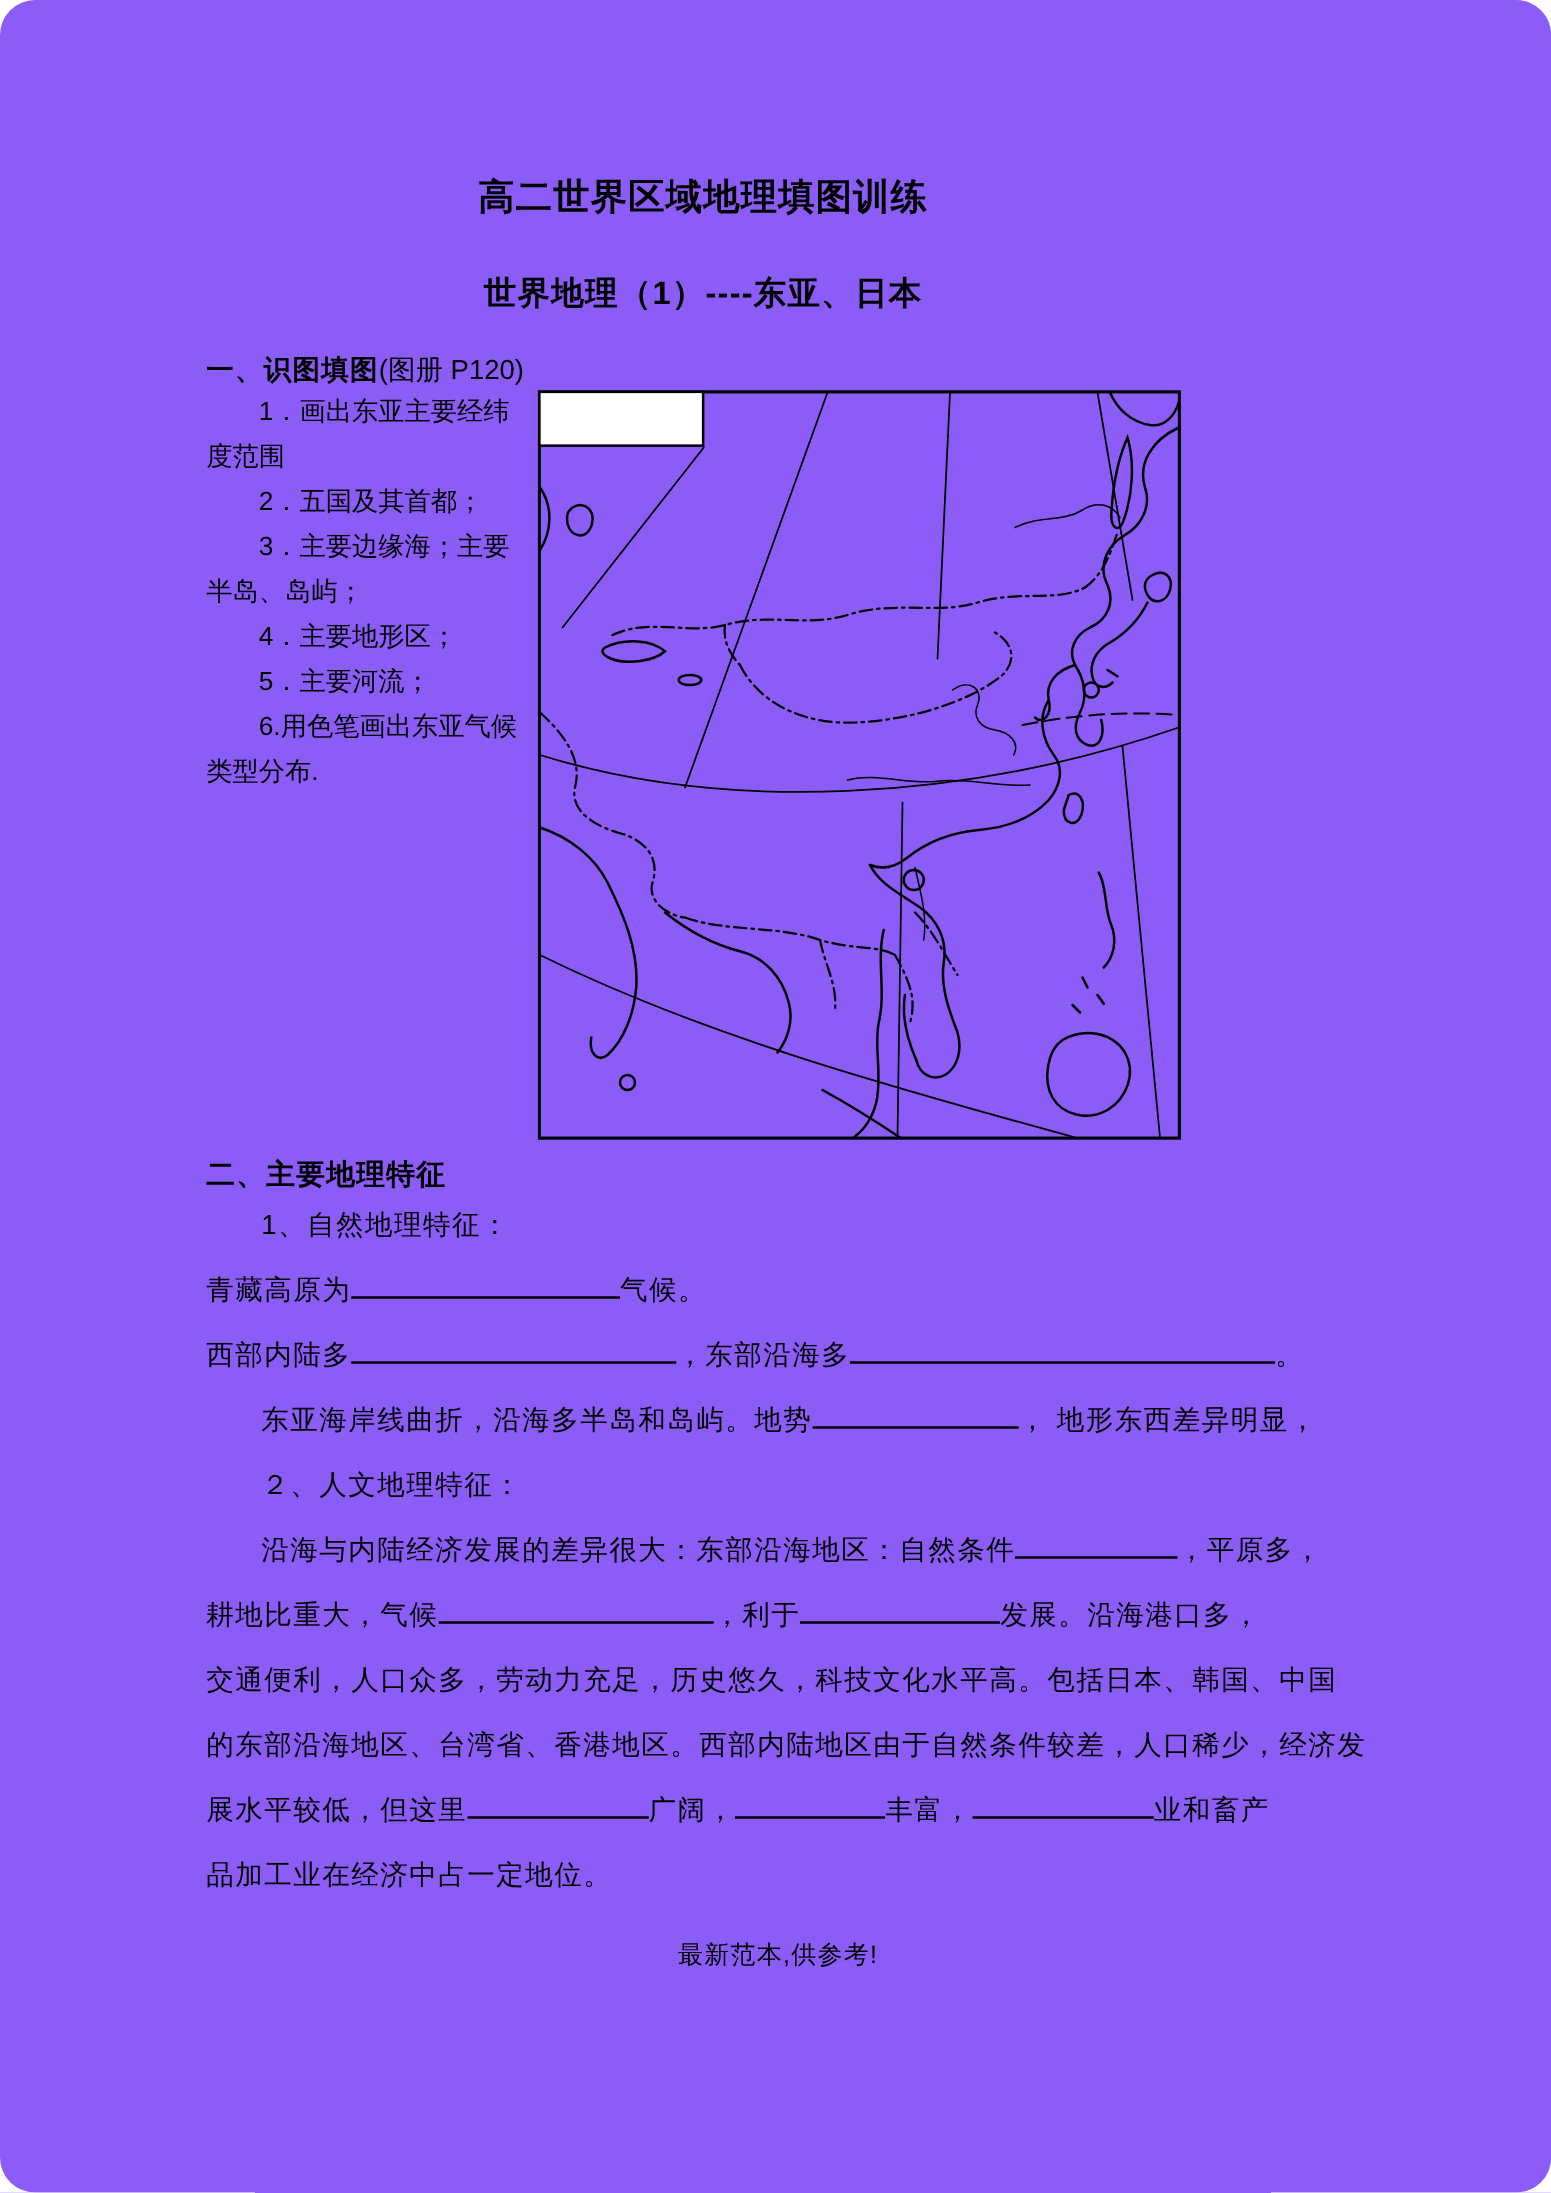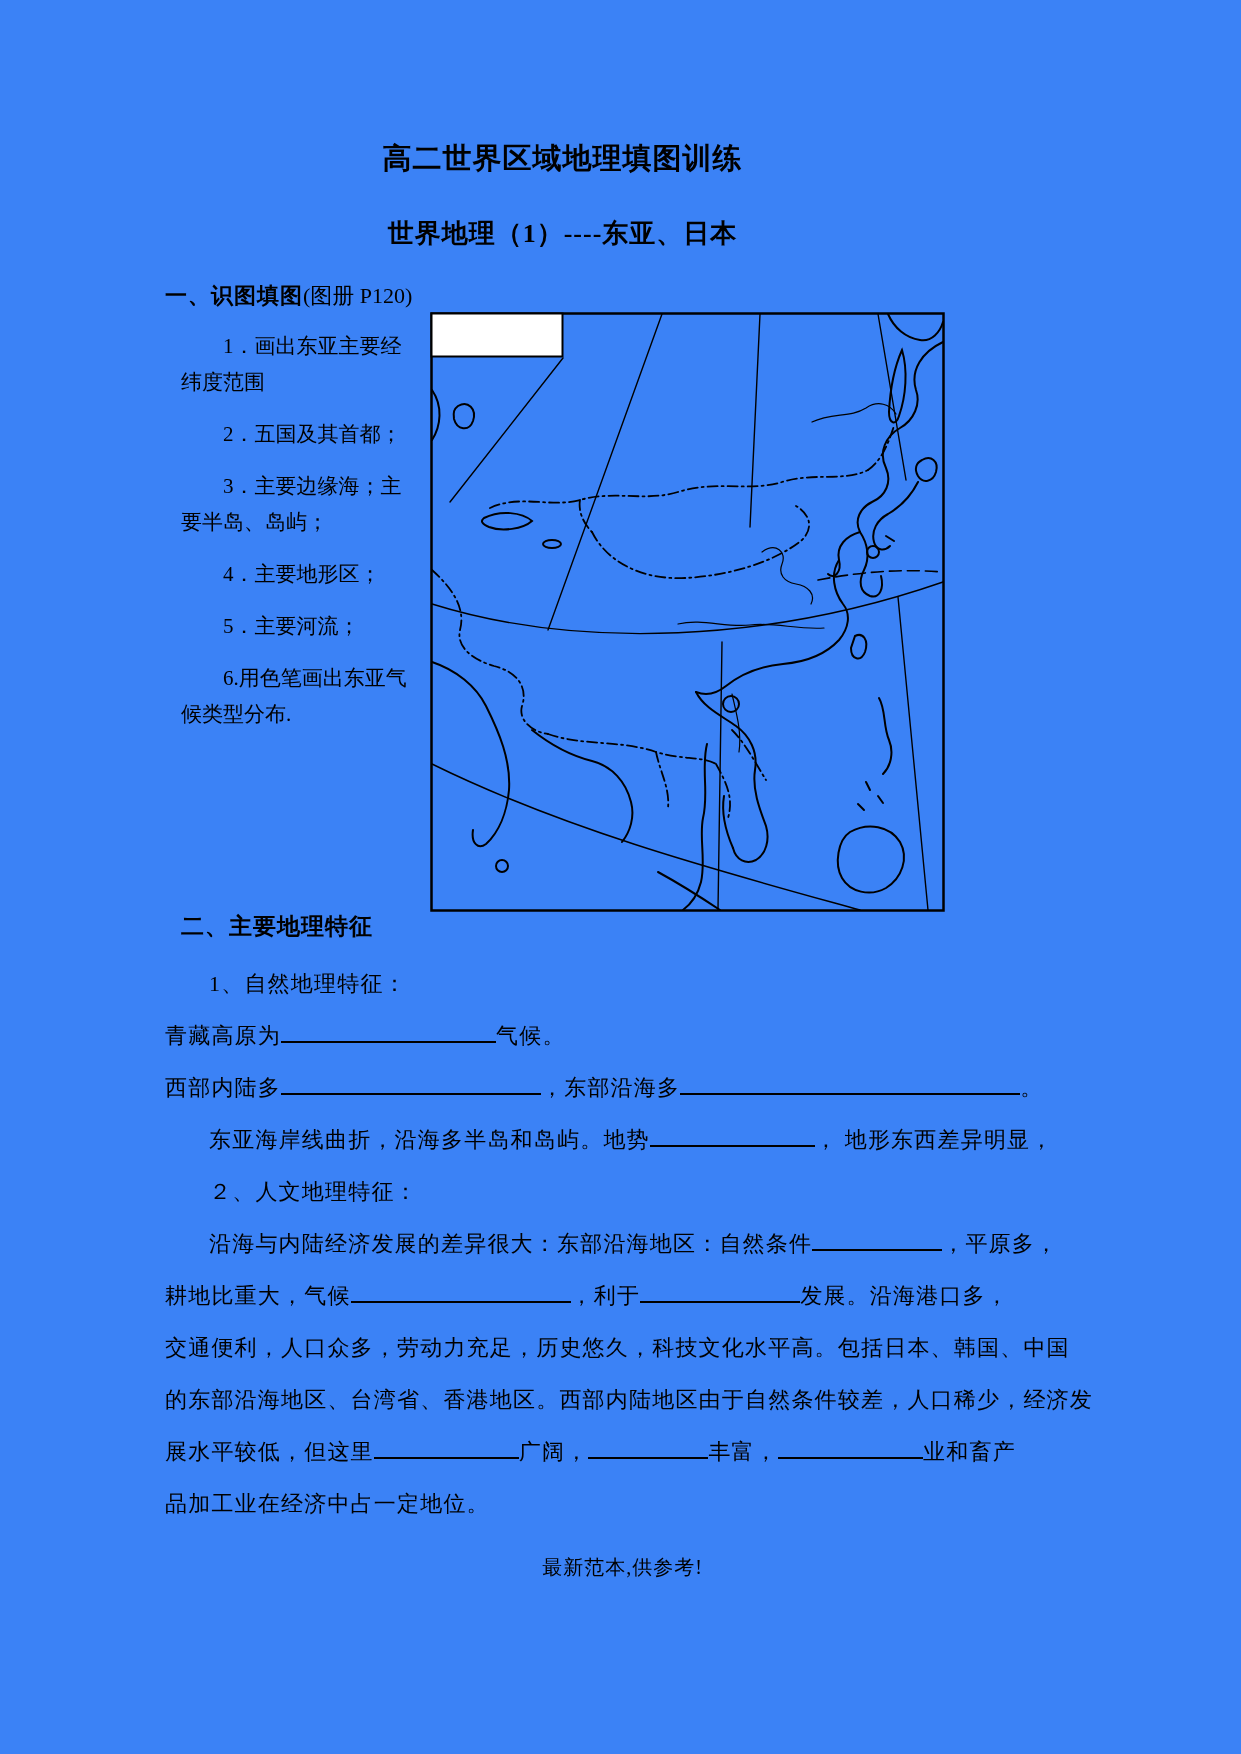--- a/index.html
+++ b/index.html
@@ -1,37 +1,38 @@
 <!DOCTYPE html>
 <html><head>
 <meta charset="utf-8">
 <style>
   html,body { margin:0; padding:0; background:#fff; }
   .page {
-    position:relative; width:1241px; height:1754px; background:#3b82f6;
-    font-family:Liberation Serif, serif; color:#000;
+    position:relative; width:1241px; height:1754px; background:#8b5cf6;
+    font-family:Liberation Sans, sans-serif; color:#000;
     overflow:hidden;
+    border-radius:28px;
   }
   .content { margin-left:165px; width:915px; padding-top:138px; }
 
   .title-wrap { text-align:center; padding-right:120px; }
   .title { font-size:29px; font-weight:bold; margin:0 0 38px 0; line-height:40px; letter-spacing:1px;}
   .subtitle { font-size:26px; font-weight:bold; margin:0 0 28px 0; line-height:36px; letter-spacing:1px;}
 
   .sec1-heading { font-size:22px; margin:0; line-height:32px; }
   .sec1-heading .bold { font-weight:bold; letter-spacing:1px; }
   .sec1-heading .note { font-weight:normal; }
 
   .map-figure { float:right; width:515px; height:600px; margin:16px 135px 12px 8px; }
   .map-figure svg { display:block; }
 
   .s1-list { }
-  .s1-item { font-size:21px; line-height:36px; margin:16px; text-indent:2em; }
+  .s1-item { font-size:21px; line-height:36px; margin:0; text-indent:2em; }
 
-  .sec2-heading { clear:both; font-size:23px; font-weight:bold; margin:16px; line-height:30px; letter-spacing:1px; }
+  .sec2-heading { clear:both; font-size:23px; font-weight:bold; margin:0; padding-top:12px; line-height:30px; letter-spacing:1px; }
 
   .s2-line { font-size:22px; height:52px; line-height:52px; letter-spacing:1.2px; white-space:nowrap; }
   .s2-line.indent { padding-left:44px; }
   .blank { display:inline-block; height:5px; border-bottom:2px solid #000; }
 
   .footer { text-align:center; font-size:20px; margin:24px 0 0 0; letter-spacing:1px; }
 </style>
 </head>
 <body>
 

